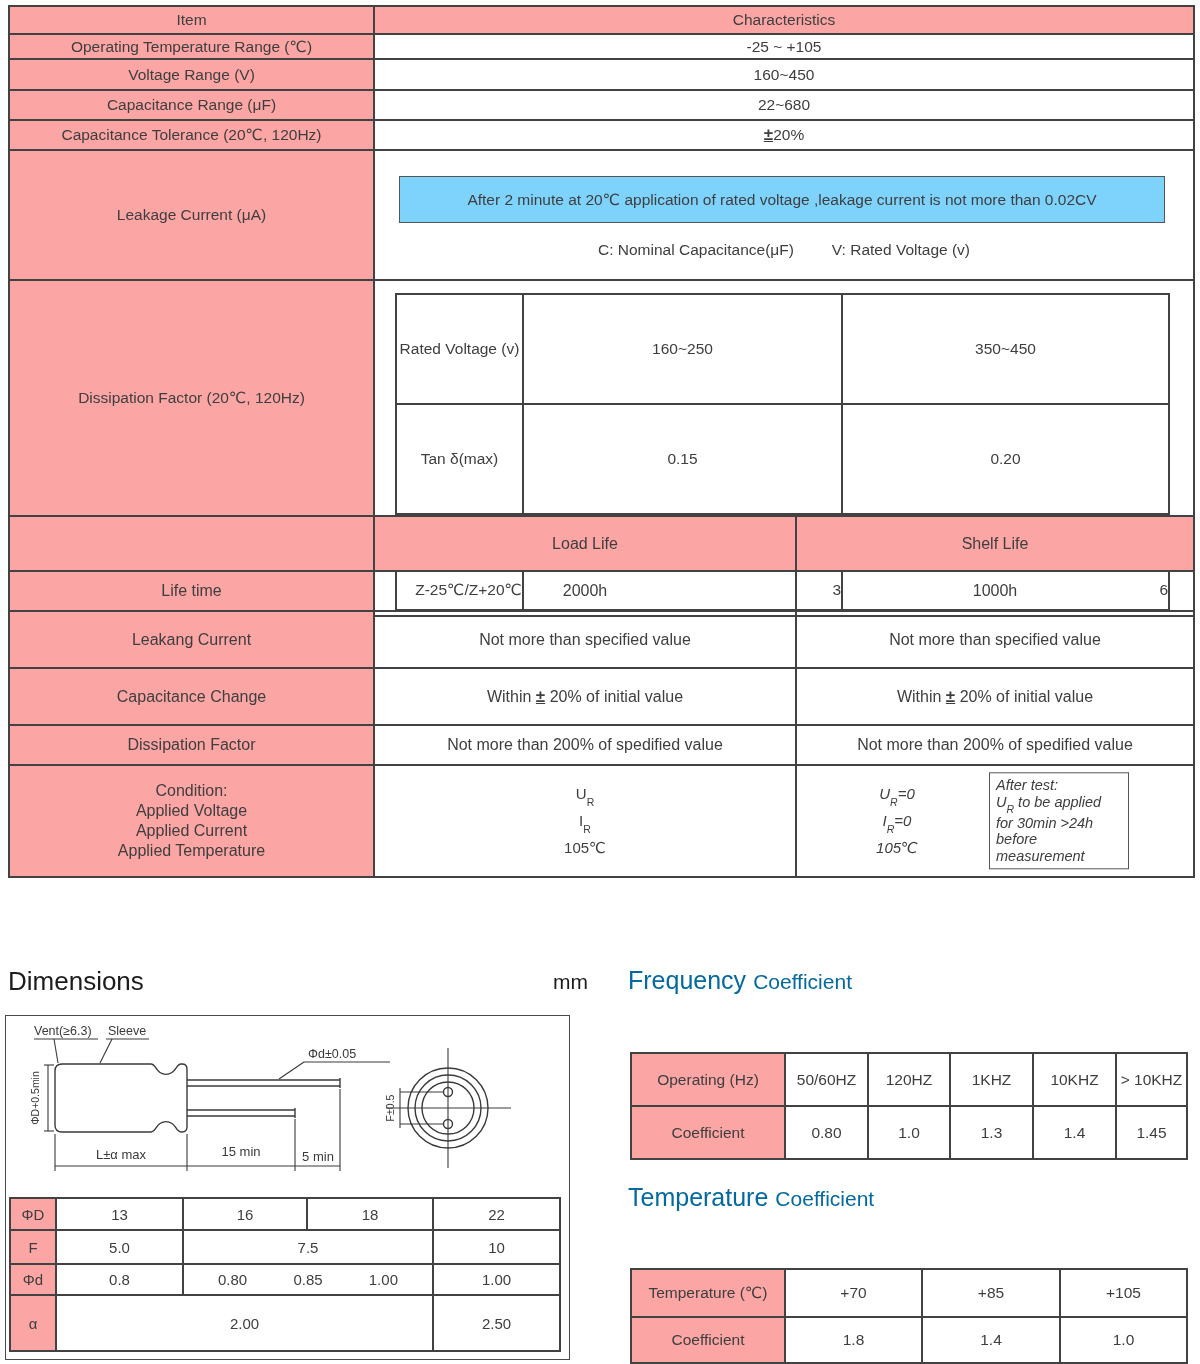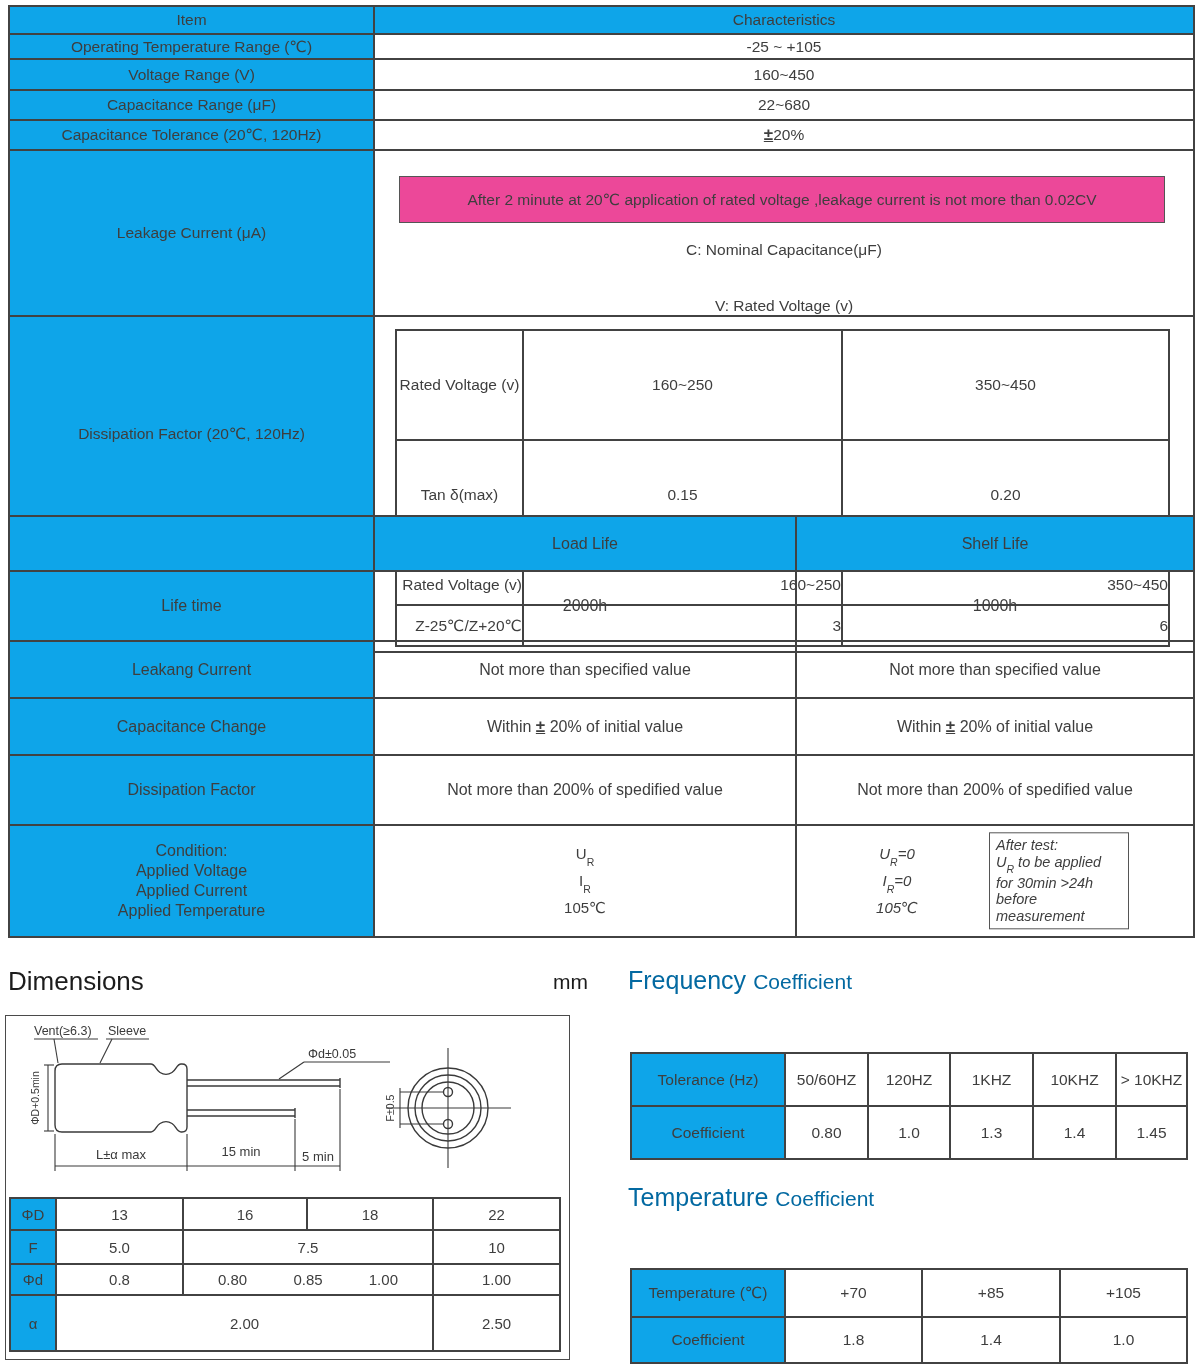--- a/index.html
+++ b/index.html
@@ -2,47 +2,47 @@
 <html><head>
 <meta charset="utf-8">
 <style>
   * { box-sizing: border-box; margin: 0; padding: 0; }
   html,body { background:#fff; }
   body { font-family:"Liberation Sans","DejaVu Sans",sans-serif; color:#3e3e3e; }
   #root { position:relative; width:1200px; height:1364px; background:#ffffff; overflow:hidden; }
 
   table { border-collapse:collapse; table-layout:fixed; }
   td { border:2px solid #424242; text-align:center; vertical-align:middle; font-size:15.5px; color:#3e3e3e; }
-  .g { background:#0ea5e9;margin-top:17px; }
+  .g { background:#fca5a5;margin-top:17px; }
 
   
   .t1 { position:absolute; left:8px; top:5px; width:1187px; }
   .t1 .rh28 td { height:28px; }
   .t1 .rh29 td { height:25px; }
   .t1 .rh31 td { height:31px; }
   .t1 .rh30 td { height:30px; }
   .t1 .rh130 td { height:130px; }
   .t1 .rh110 td { height:110px; }
   .t1 .rh100 td { height:100px; }
   .t1 td.vtop { vertical-align:top; }
   .pm { font-weight:bold; text-decoration:underline; font-size:17px; }
 
-  .lbox { margin:25px 28px 0 24px; height:47px; border:1.5px solid #555; display:flex; align-items:center; justify-content:center; font-size:15.5px; background:#ec4899; }
-  .lnote { margin-top:18px; display:flex; gap:38px; font-size:15.5px;flex-direction:column; }
+  .lbox { margin:25px 28px 0 24px; height:47px; border:1.5px solid #555; display:flex; align-items:center; justify-content:center; font-size:15.5px; background:#7dd3fc; }
+  .lnote { margin-top:18px; display:flex; justify-content:center; gap:38px; font-size:15.5px; }
 
   .nt { width:775px; margin:12px 0 0 20px; }
   .nt td { height:45px; }
   .nt.stab { margin-top:10px; }
   .nt.stab td { height:41px;text-align:right; }
 
   
   .t2 { position:absolute; left:8px; top:515px; width:1187px; }
   .t2 td { font-size:16px; }
   .t2 .rh55 td { height:55px; }
-  .t2 .rh58 td { height:70px; }
+  .t2 .rh58 td { height:40px; }
   .t2 .rh57 td { height:57px; }
   .t2 .rh112 td { height:112px; }
   .clines { line-height:20px; font-size:16px; }
   .cstack { line-height:22px; font-size:15px; }
   sub.r { font-size:10.5px; position:relative; top:3px; }
   .t2 td.condcell { position:relative;font-style:italic; }
   .shelfstack { position:absolute; left:0; top:50%; transform:translateY(-50%); width:200px; line-height:22px; font-size:15px; }
   .atbox { position:absolute; right:64px; top:50%; transform:translateY(-50%); width:140px; border:1.5px solid #555; text-align:left; font-size:14.5px; line-height:16.5px; padding:4px 4px 4px 6px; background:#fff; }
 
   
@@ -337,21 +337,21 @@
     <colgroup>
         <col style="width:154px">
         <col style="width:83px">
         <col style="width:82px">
         <col style="width:83px">
         <col style="width:83px">
         <col>
       </colgroup>
     <tbody>
         <tr>
-      <td class="g">Tolerance (Hz)</td>
+      <td class="g">Operating (Hz)</td>
       <td>50/60HZ</td>
       <td>120HZ</td>
       <td>1KHZ</td>
       <td>10KHZ</td>
       <td>&gt; 10KHZ</td>
     </tr>
     <tr>
       <td class="g">Coefficient</td>
       <td>0.80</td>
       <td>1.0</td>

